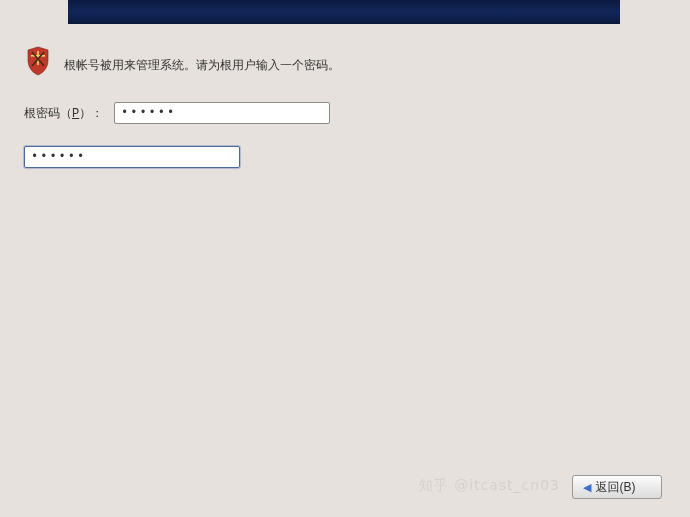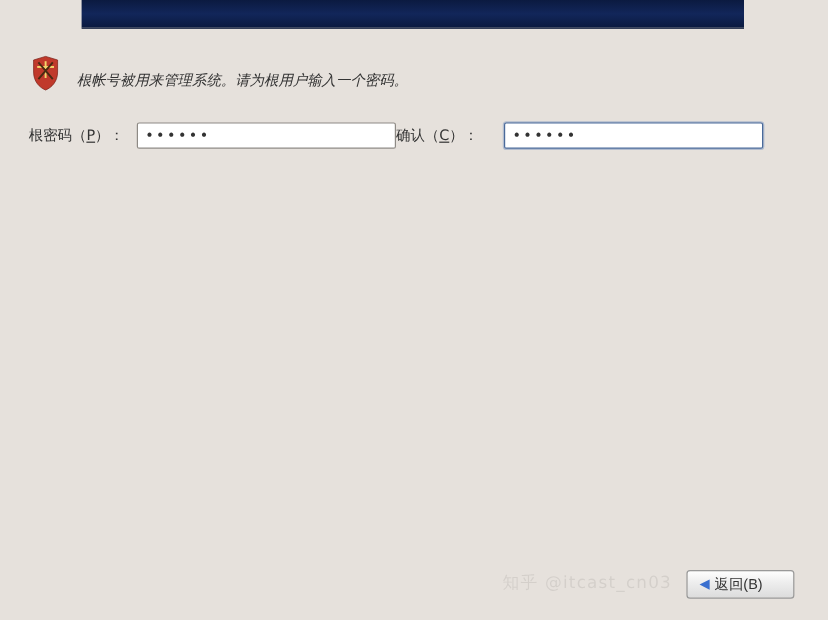--- a/index.html
+++ b/index.html
@@ -10,25 +10,25 @@
       font-size:12px; color:#333;
       position:relative; overflow:hidden;
     }
     .banner {
       position:absolute; top:0; left:68px;
       width:552px; height:24px;
       background:linear-gradient(to bottom,#0b1a40 0%,#12265a 50%,#0b1a40 100%);
       border-bottom:1px solid #0a1838;
     }
     .content { position:absolute; top:46px; left:24px; right:24px; }
-    .prompt-row { display:flex; align-items:flex-end; gap:12px; margin-bottom:26px;font-style:italic; }
+    .prompt-row { display:flex; align-items:center; gap:12px; margin-bottom:26px; }
     .shield-wrap { width:28px; display:flex; justify-content:center; }
     .shield-svg { width:22px; height:30px; display:block; }
     .prompt-text { padding-top:8px; }
-    .form { display:flex; flex-direction:row; gap:0; }
+    .form { display:flex; flex-direction:column; gap:22px;font-family:Liberation Mono, monospace; }
     .form-row { display:flex; align-items:center; gap:6px; }
     .form-label {
       width:84px; text-align:left; white-space:nowrap;
     }
     .form-label .mnemonic { text-decoration:underline; }
     input[type="password"] {
       width:216px; height:22px; padding:0 6px;
       background:#fff; border:1px solid #8e8a85;
       font-family:inherit; font-size:12px; color:#333;
       border-radius:2px; letter-spacing:2px;
@@ -73,23 +73,20 @@
   </div>
 
   <div class="form">
     <div class="form-row">
       <label class="form-label">
         <span>根密码（</span><span class="mnemonic">P</span><span>）：</span>
       </label>
       <input type="password" value="••••••" style="">
     </div>
     <div class="form-row">
-      <label class="form-label">
-        <span>确认（</span><span class="mnemonic">C</span><span>）：</span>
-      </label>
       <input type="password" class="focused" value="••••••" style="">
     </div>
   </div>
 </div>
 
 <div class="watermark">知乎 @itcast_cn03</div>
 
 <div class="button-bar">
   <button class="btn">
     <span class="arrow arrow-left">◀</span>

